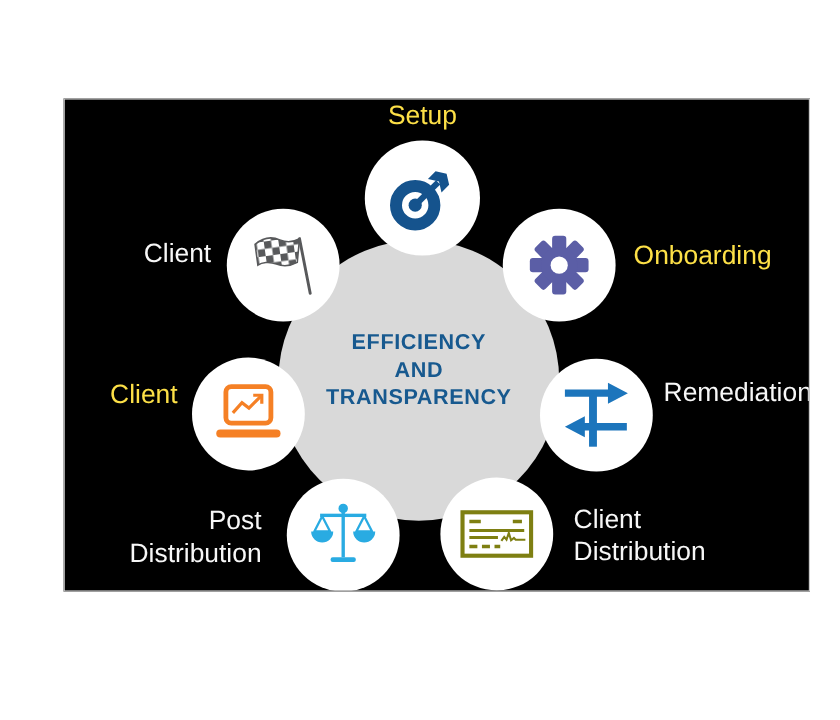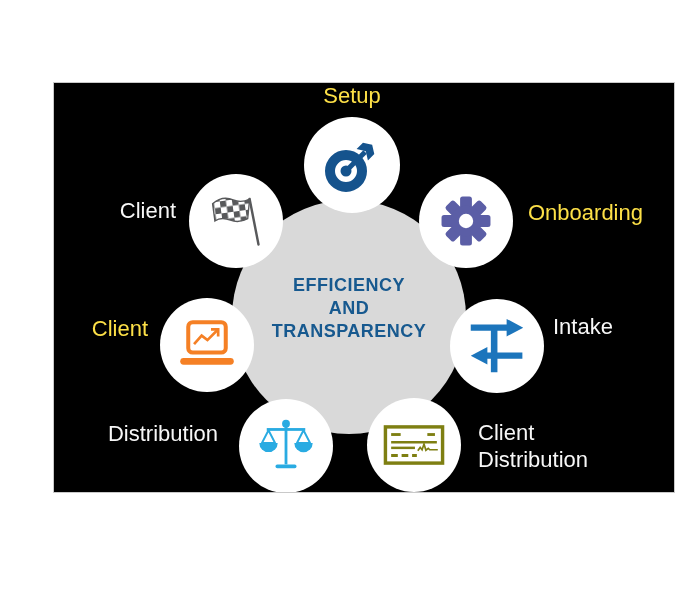--- a/index.html
+++ b/index.html
@@ -72,21 +72,21 @@
       <div class="node-circle" style="left:396px;top:216px;">
         <span class="icon" style="color: rgb(28, 117, 188);">
           <svg width="56" height="56" viewBox="0 0 64 64">
             <path fill="currentColor" d="M2 7.5 H43 V1 L62 11 L43 21 V14.5 H2 Z"></path>
             <rect x="25" y="11" width="7.5" height="51" fill="currentColor"></rect>
             <path fill="currentColor" d="M21 39.5 H61 V46.5 H21 V53 L2 43 L21 33 Z"></path>
           </svg>
         </span>
       </div>
       <div class="label" style="left: 499px; top: 230px; color: rgb(247, 247, 247);">
-        <span>Intake</span>
+        <span>Remediation</span>
       </div>
 
       <div class="node-circle" style="left:313px;top:315px;">
         <span class="icon" style="color: rgb(126, 127, 18);">
           <svg width="62" height="40" viewBox="0 0 64 42" fill="none" stroke="currentColor">
             <rect x="2" y="2" width="60" height="38" stroke-width="3.6"></rect>
             <path d="M8 10 H18" stroke-width="3"></path>
             <path d="M46 10 H54" stroke-width="3"></path>
             <path d="M8 18 H56" stroke-width="2.6"></path>
             <path d="M8 24 H33" stroke-width="2.6"></path>
@@ -108,20 +108,21 @@
             <rect x="10" y="11.5" width="44" height="3.2" fill="currentColor"></rect>
             <path d="M12 14 L4.5 28.5 H19.5 Z" fill="none" stroke="currentColor" stroke-width="2.2" stroke-linejoin="round"></path>
             <path d="M52 14 L44.5 28.5 H59.5 Z" fill="none" stroke="currentColor" stroke-width="2.2" stroke-linejoin="round"></path>
             <path d="M1.5 28.5 A10.5 10.5 0 0 0 22.5 28.5 Z" fill="currentColor"></path>
             <path d="M41.5 28.5 A10.5 10.5 0 0 0 62.5 28.5 Z" fill="currentColor"></path>
             <rect x="20" y="53" width="24" height="4.5" rx="2" fill="currentColor"></rect>
           </svg>
         </span>
       </div>
       <div class="label right" style="right: 456px; top: 337px; color: rgb(247, 247, 247);">
+        <span>Post</span>
         <span>Distribution</span>
       </div>
 
       <div class="node-circle" style="left:106px;top:215px;">
         <span class="icon" style="color: rgb(245, 128, 37);">
           <svg width="58" height="50" viewBox="0 0 64 56">
             <rect x="11" y="2.5" width="42" height="34" rx="5" fill="none" stroke="currentColor" stroke-width="4.5"></rect>
             <path d="M17.5 27 L26 17.5 L32.5 22.5 L44 11" fill="none" stroke="currentColor" stroke-width="3"></path>
             <path d="M36.5 10.5 H44.5 V18.5" fill="none" stroke="currentColor" stroke-width="3"></path>
             <rect x="2" y="42.5" width="60" height="7.5" rx="3.75" fill="currentColor"></rect>

